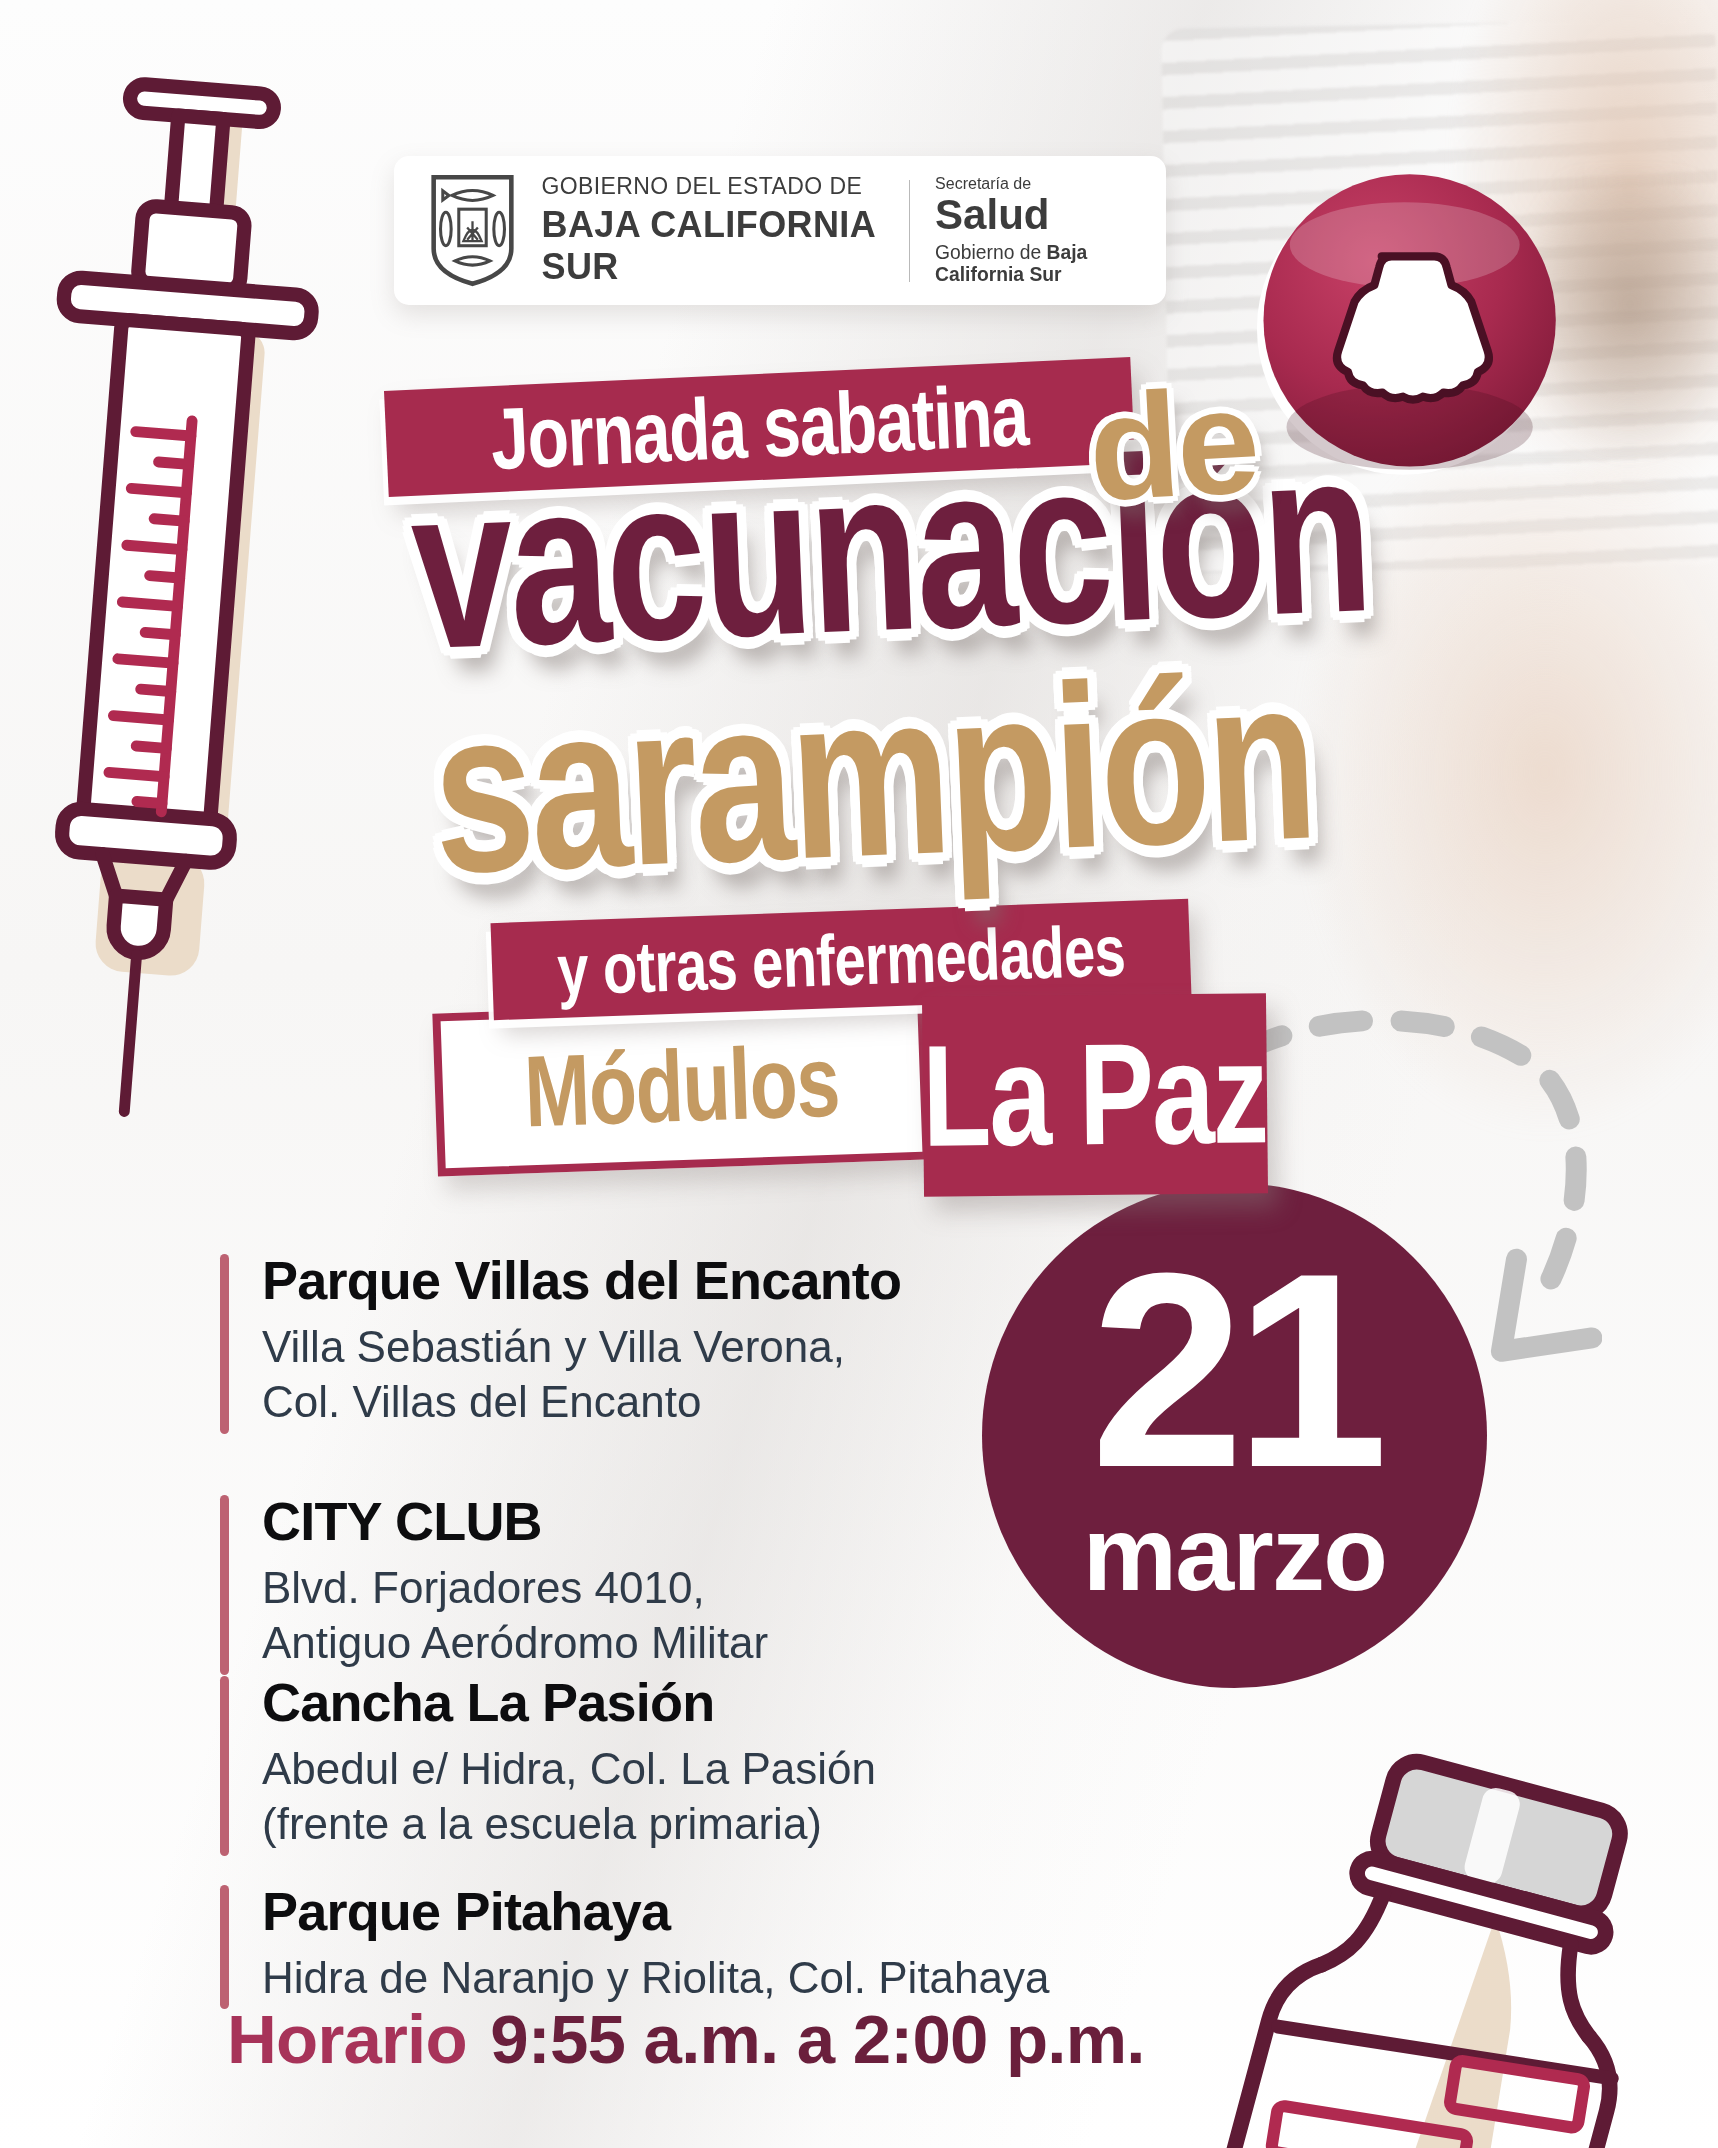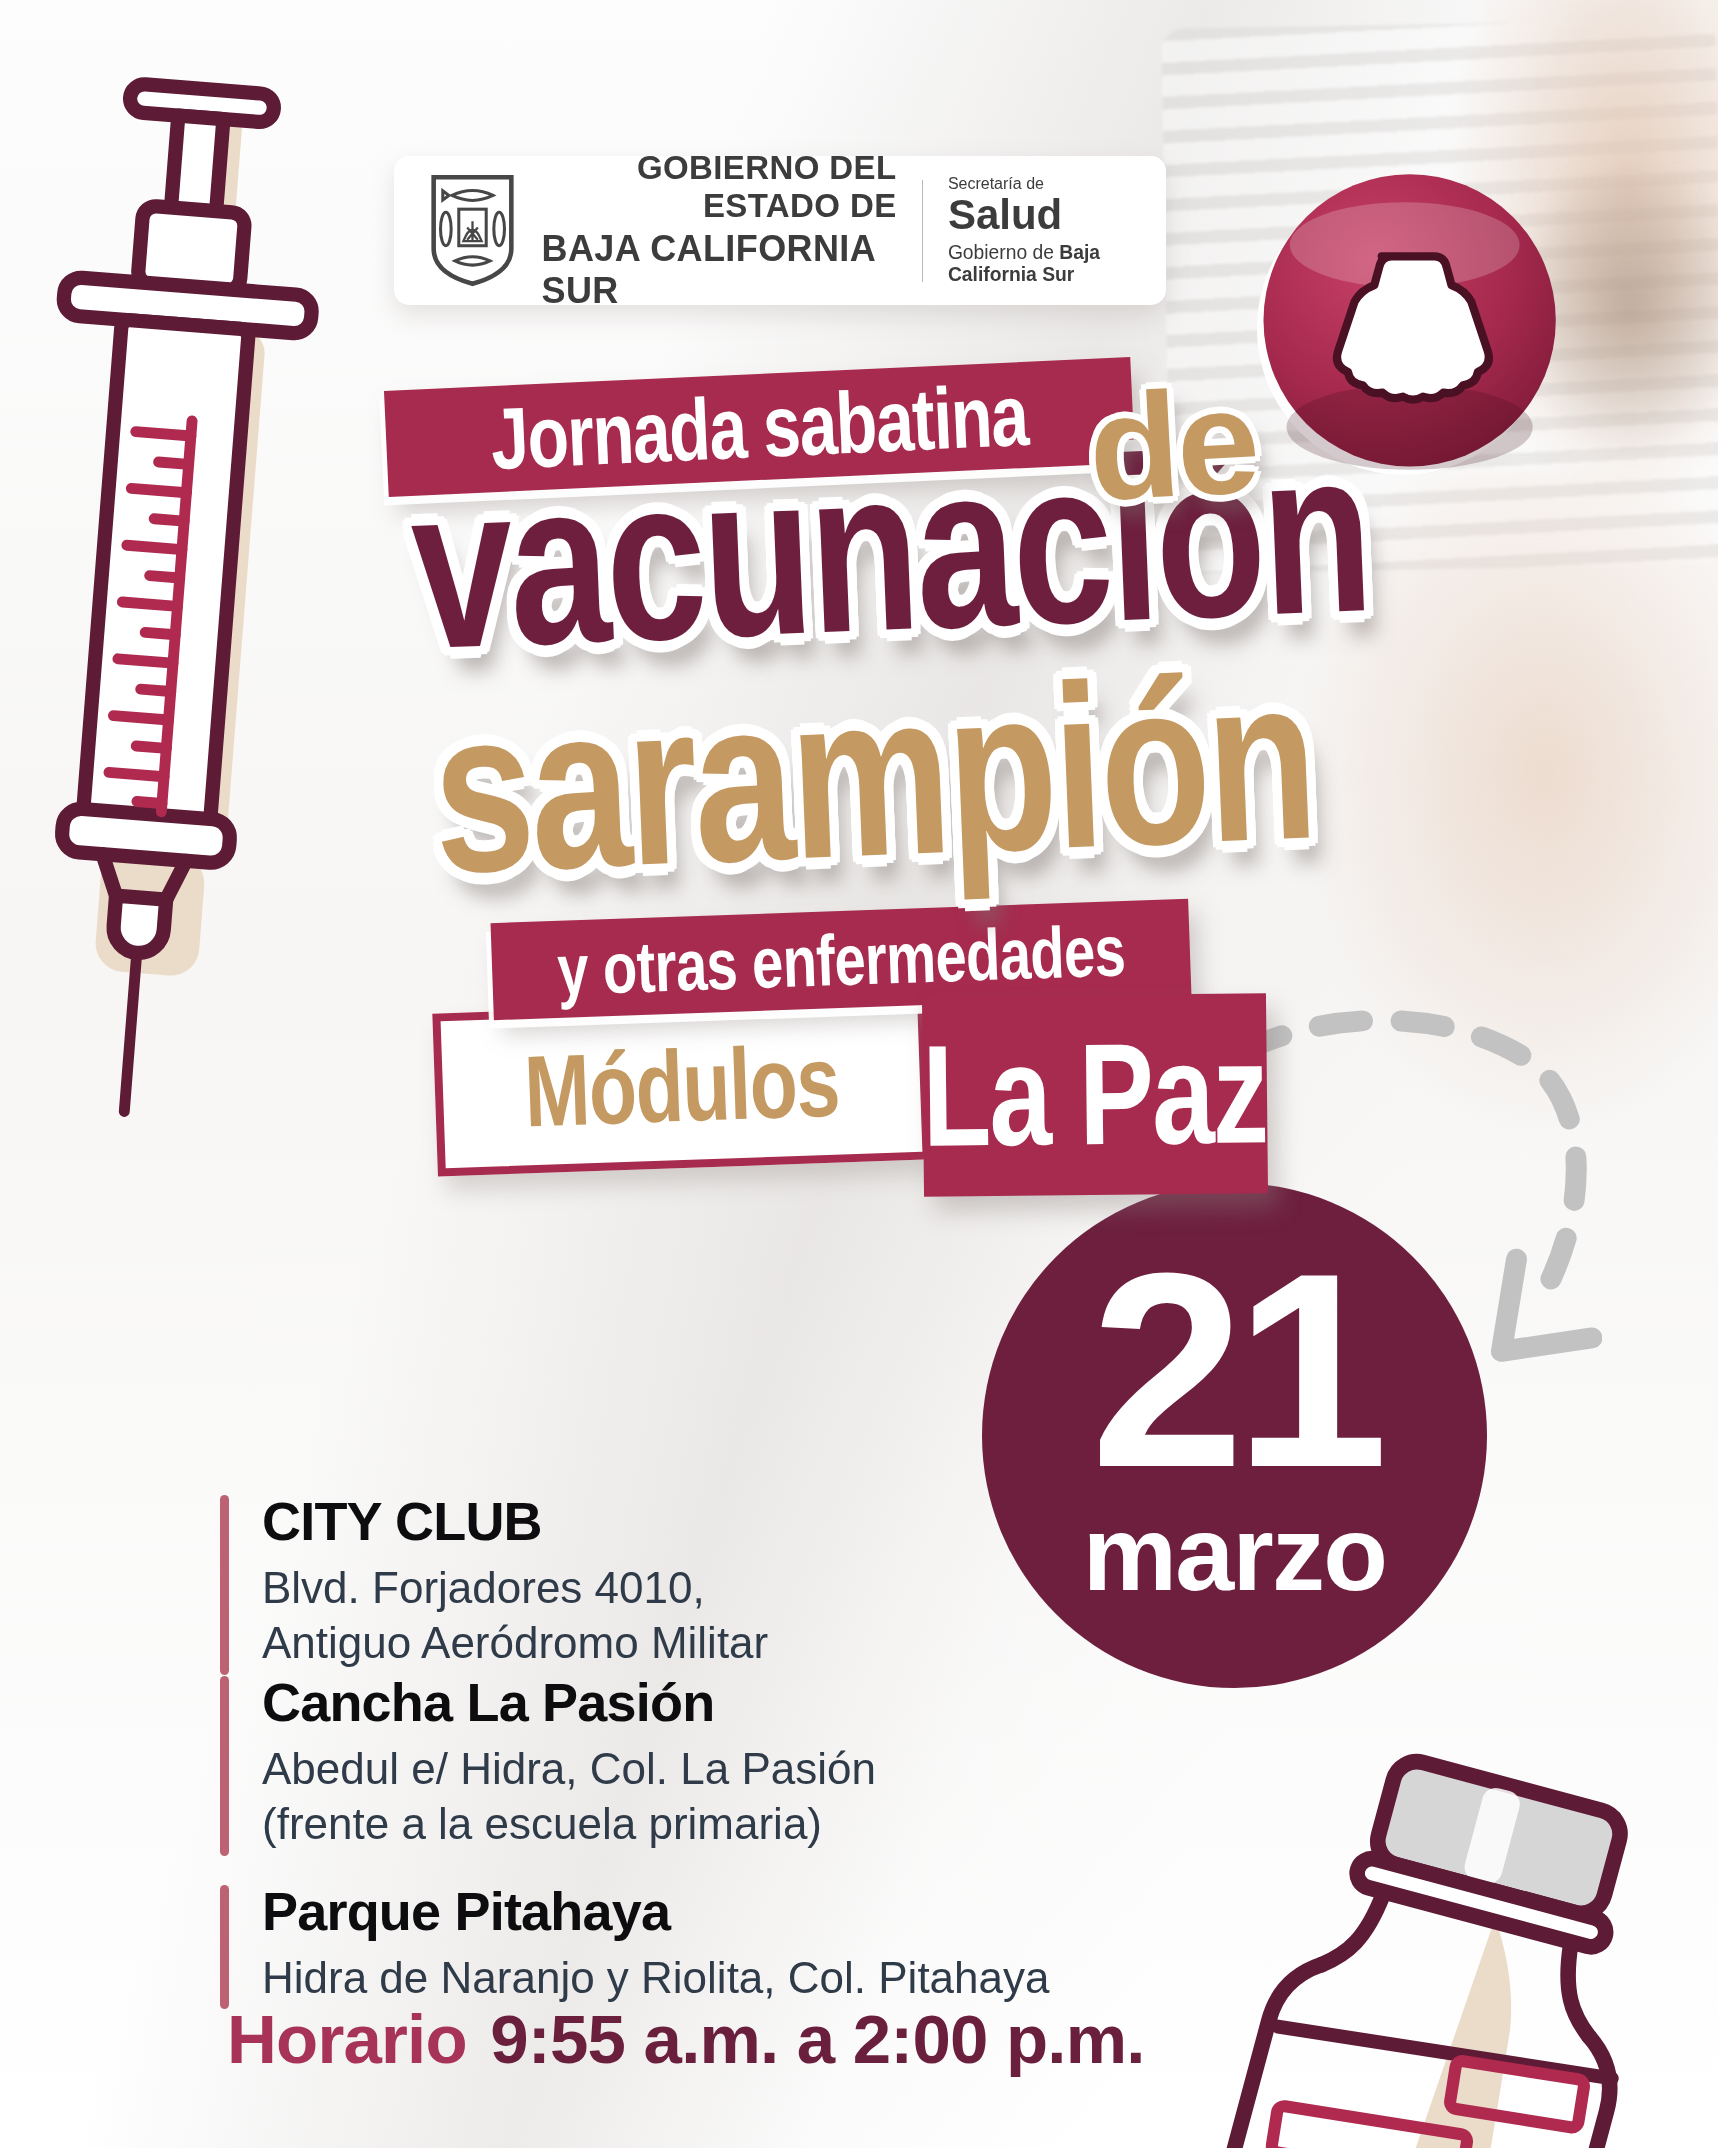--- a/index.html
+++ b/index.html
@@ -17,21 +17,21 @@
   .bg-face{left:1452px;top:-17px;width:285px;height:520px;
     background:radial-gradient(ellipse at 62% 38%,rgba(224,196,176,.8),rgba(224,196,176,0) 72%);filter:blur(5.9px);}
   .bg-beard{left:1510px;top:176px;width:218px;height:285px;
     background:radial-gradient(ellipse at 55% 45%,rgba(148,122,102,.5),rgba(148,122,102,0) 70%);filter:blur(8.4px);}
   .bg-hands{left:1292px;top:470px;width:436px;height:671px;
     background:radial-gradient(ellipse at 58% 45%,rgba(229,201,181,.6),rgba(229,201,181,0) 70%);filter:blur(7.6px);}
   
   .header-bar{left:394px;top:156px;width:772px;height:149px;background:#fff;border-radius:15px;
     box-shadow:0 10px 25px rgba(120,110,105,.18);display:flex;align-items:center;padding:0 0 0 28.5px;box-sizing:border-box;}
   .org-block{margin-left:20px;color:#3c3c3c;}
-  .org-l1{font-size:33px;font-weight:bold;letter-spacing:0.4px;text-align:right;}
+  .org-l1{font-size:23px;font-weight:normal;letter-spacing:0.4px;}
   .org-l2{font-size:36px;font-weight:bold;letter-spacing:0.4px;margin-top:3.4px;}
   .hdr-divider{width:1.7px;height:102px;background:#b9b9b9;margin:0 25px;}
   .dep-block{color:#3c3c3c;}
   .dep-l1{font-size:16px;}
   .dep-l2{font-size:42px;font-weight:bold;line-height:1.05;}
   .dep-l3{font-size:19.3px;margin-top:5px;}
   .dep-l3 .b{font-weight:bold;}
   
   .badge{left:1252px;top:166px;width:312px;height:312px;}
   
@@ -183,20 +183,28 @@
   <div class="abs banner2">
       <span class="cond">y otras enfermedades</span>
     </div>
   <div class="abs modulos-box">
       <span class="cond">Módulos</span>
     </div>
   <div class="abs lapaz-box">
       <span class="cond">La Paz</span>
     </div>
 
+  <div class="abs loc loc1">
+    <div class="bar tall"></div>
+    <div class="loc-name">Parque Villas del Encanto</div>
+    <div class="loc-addr">
+      <div>Villa Sebastián y Villa Verona,</div>
+      <div>Col. Villas del Encanto</div>
+    </div>
+  </div>
   <div class="abs loc loc2">
     <div class="bar tall"></div>
     <div class="loc-name">CITY CLUB</div>
     <div class="loc-addr">
       <div>Blvd. Forjadores 4010,</div>
       <div>Antiguo Aeródromo Militar</div>
     </div>
   </div>
   <div class="abs loc loc3">
     <div class="bar tall"></div>

